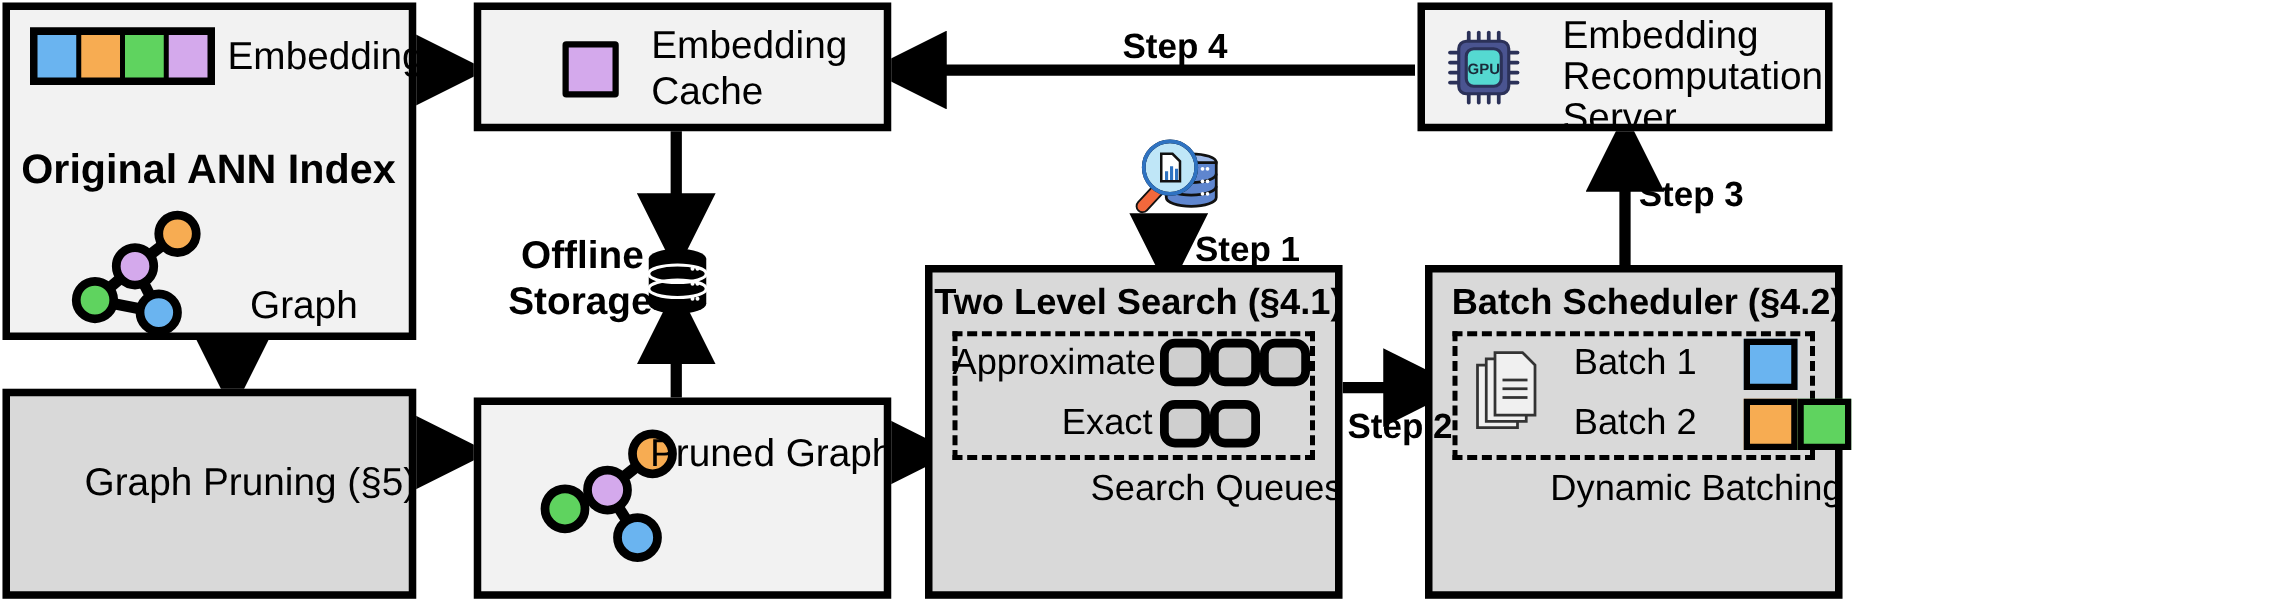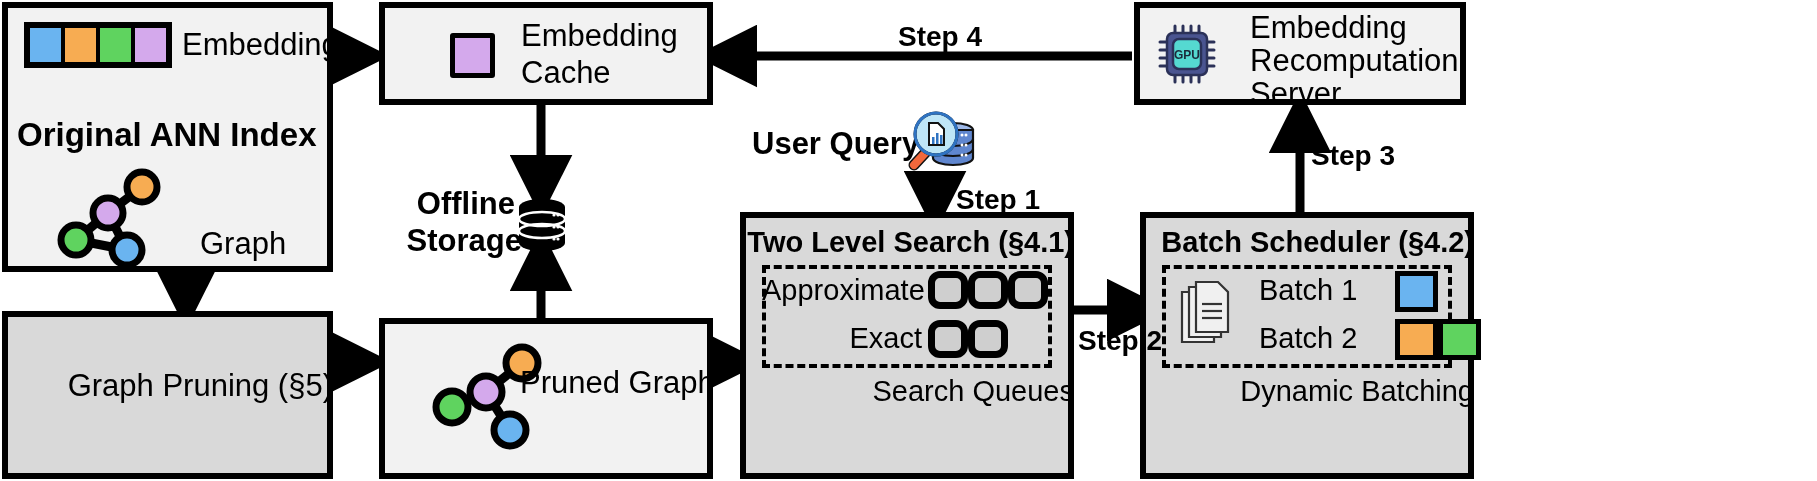--- a/index.html
+++ b/index.html
@@ -116,23 +116,22 @@
       <line x1="68" y1="57" x2="104" y2="28"></line>
       <line x1="68" y1="57" x2="92" y2="95"></line>
     </g>
     <g stroke="#000" stroke-width="7">
       <circle cx="104" cy="28" r="16" fill="#f7ac52"></circle>
       <circle cx="68" cy="57" r="16" fill="#d4a9ec"></circle>
       <circle cx="34" cy="72" r="16" fill="#5fd35f"></circle>
       <circle cx="92" cy="95" r="16" fill="#6ab4f0"></circle>
     </g>
   </svg>
-  <div class="lbl" style="left:520px;top:345px;font-size:31px;margin-top:20px;">Pruned Graph</div>
-
-  <div class="lbl bold" style="left:752px;top:126px;font-size:31px;">User Query</div>
+  <div class="lbl" style="left:520px;top:345px;font-size:31px;">Pruned Graph</div>
+
   <svg class="lbl" style="left:900px;top:104px;width:76px;height:70px;">
 
     <g stroke="#111" stroke-width="2.2">
       <ellipse cx="53" cy="26" rx="20" ry="7" fill="#9fb9e8"></ellipse>
       <path d="M33,26 v28 a20,7 0 0 0 40,0 v-28 z" fill="#5f86cf"></path>
       <path d="M33,35 a20,7 0 0 0 40,0" fill="none"></path>
       <path d="M33,45 a20,7 0 0 0 40,0" fill="none"></path>
     </g>
     <g fill="#fff">
       <circle cx="62" cy="31" r="1.5"></circle>

